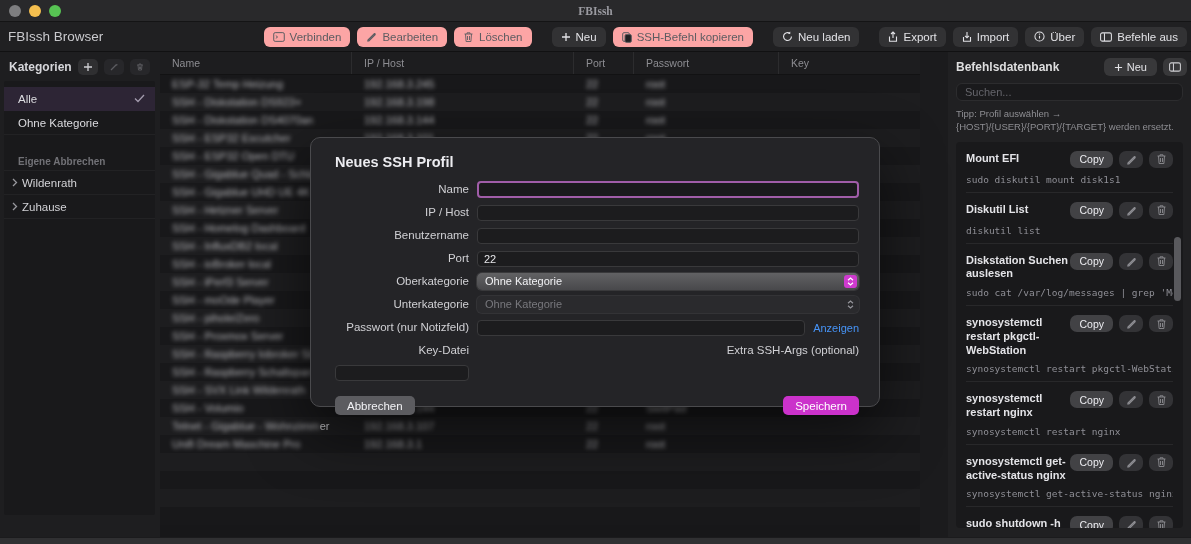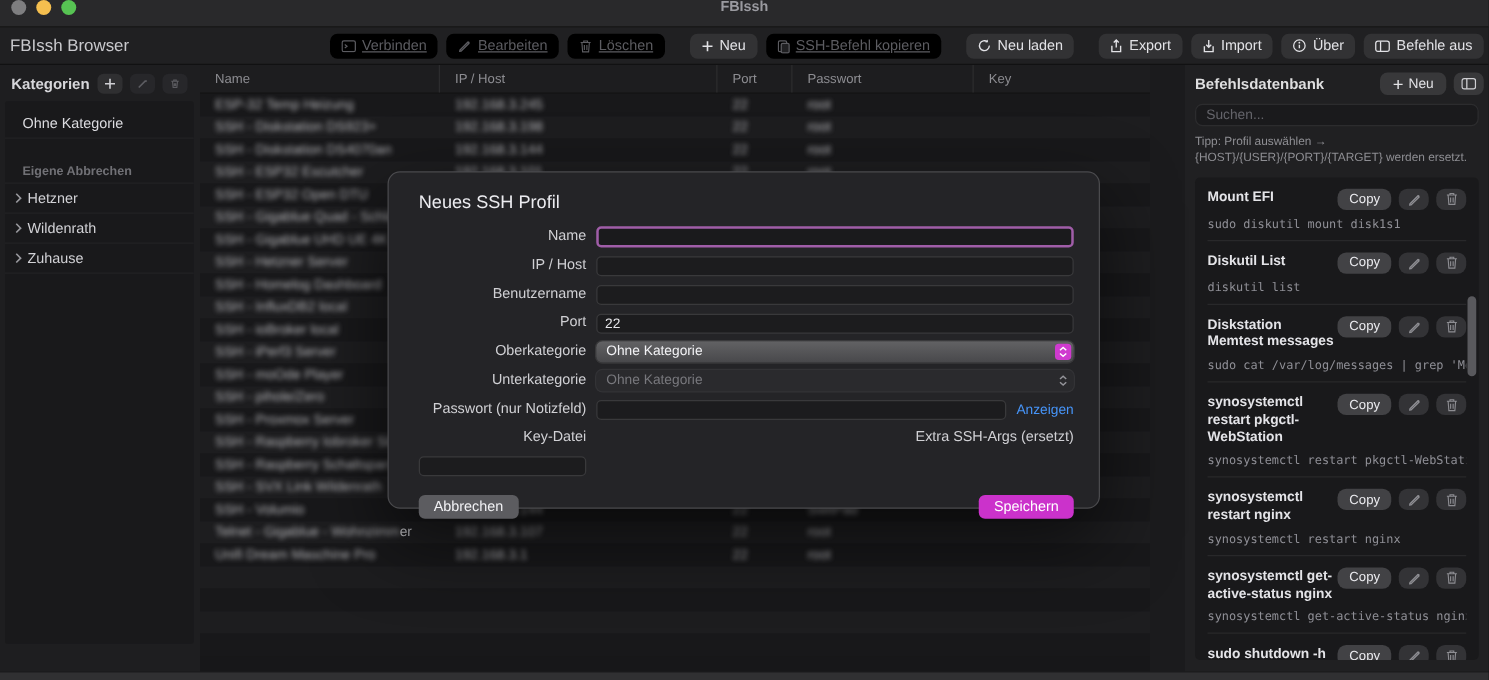--- a/index.html
+++ b/index.html
@@ -1,38 +1,38 @@
 <!DOCTYPE html>
 <html><head>
 <meta charset="utf-8">
 <style>
   * { margin:0; padding:0; box-sizing:border-box; }
   html,body { width:1191px; height:544px; overflow:hidden; background:#161617;
     font-family:"Liberation Sans", sans-serif; -webkit-font-smoothing:antialiased; }
   .window { position:relative; width:1191px; height:544px; background:#1b1b1d; }
 
   
-  .titlebar { height:22px; background:#29292b; display:flex; align-items:flex-start;
-    border-bottom:1px solid #141415; position:relative; }
+  .titlebar { height:22px; background:#29292b; display:flex; align-items:center;
+    border-bottom:1px solid #141415; position:relative;font-family:Liberation Serif, serif; }
   .lights { display:flex; gap:8px; margin-left:9px; }
   .light { width:12px; height:12px; border-radius:50%; }
   .light.close { background:#7e7e80; }
   .light.min { background:#f5bf4f; }
   .light.zoom { background:#57c353; }
   .win-title { position:absolute; left:0; right:0; text-align:center; font-size:11.5px;
     font-weight:bold; color:#9a9aa0; pointer-events:none; }
 
   
   .toolbar { height:30px; background:#202022; display:flex; align-items:center;
     padding:0 4px 0 8px; border-bottom:1px solid #111112; }
   .app-title { font-size:13.5px; font-weight:normal; color:#c9c9cd; margin-right:auto; }
   .tbtn { display:inline-flex; align-items:center; gap:5px; height:20px; padding:0 9px;
     background:#323234; color:#e2e2e6; font-size:11.5px; border-radius:6px; margin-left:7px;
     white-space:nowrap; flex:0 0 auto; }
-  .tbtn.disabled { background:#000000; color:#5c5c61;text-decoration:underline; }
+  .tbtn.disabled { background:#fca5a5; color:#5c5c61; }
   .tbtn.gap { margin-left:20px; }
   .tbtn svg { display:block; }
 
   .content { display:flex; height:485px; }
 
   
   .sb-left { width:160px; background:#1e1e20; flex:0 0 auto; display:flex; flex-direction:column; }
   .sb-left-head { display:flex; align-items:center; padding:7px 10px 6px 9px; }
   .sb-left-head .hd { font-size:12px; font-weight:bold; color:#d6d6da; margin-right:auto; }
   .mini-btn { width:23px; height:16px; border-radius:5px; background:#2f2f31; color:#cfcfd3;
@@ -87,21 +87,21 @@
     display:inline-flex; align-items:center; justify-content:center; margin-left:6px; flex:0 0 auto; }
   .cmd-text { font-family:"DejaVu Sans Mono", monospace; font-size:9.5px; color:#8f8f96;
     margin-top:6px; white-space:nowrap; overflow:hidden; }
   .vscroll { position:absolute; right:2px; top:95px; width:7px; height:64px;
     background:#59595d; border-radius:4px; }
 
   
   .modal { position:absolute; left:310px; top:137px; width:570px; height:270px;
     background:#242427; border:1px solid #4a4a4d; border-radius:10px;
     box-shadow:0 24px 60px rgba(0,0,0,.6); z-index:10; padding:16px 20px 0 24px; }
-  .modal-title { font-size:14.5px; font-weight:normal; color:#ececf0; }
+  .modal-title { font-size:14.5px; font-weight:bold; color:#ececf0; }
   .form { display:grid; grid-template-columns:134px 1fr; column-gap:8px; row-gap:6px; margin-top:11px; }
   .flabel { text-align:right; font-size:11.5px; color:#d0d0d4; line-height:17px; white-space:nowrap; }
   .fwrap { position:relative; display:flex; align-items:center; gap:8px; }
   .finput { width:100%; height:16px; background:#1c1c1e; border:1px solid #39393b; border-radius:4px;
     color:#e6e6ea; font-size:11px; padding:0 6px; font-family:"Liberation Sans",sans-serif; }
   .finput.focused { border:2px solid #a05da8; height:17px; background:#1a1a1c; }
   .fselect { position:relative; width:100%; height:17px; border-radius:5px; font-size:11px;
     line-height:17px; padding:0 20px 0 8px; white-space:nowrap; overflow:hidden; }
   .fselect.active { background:linear-gradient(#626264,#48484b); color:#f2f2f5;
     box-shadow:0 0 0 1px #39393b; }
@@ -245,32 +245,30 @@
               <path d="M2 8l5.5-5.5M7.5 2.5l.8.8" stroke="currentColor" stroke-width="1.3"></path>
             </svg>
           </span>
         <span class="mini-btn dim">
             <svg width="10" height="10" viewBox="0 0 10 10">
               <path d="M2 3h6M4 3V2h2v1M3 3l.5 5h3L7 3M4.5 4.5v2.5M5.5 4.5v2.5" stroke="currentColor" stroke-width="0.9" fill="none"></path>
             </svg>
           </span>
       </div>
       <div class="cat-panel" id="cat-list">
+          <div class="cat-item selected">
+            <span>Alle</span>
+            <span class="check"><svg width="11" height="9" viewBox="0 0 11 9">
+                <path d="M1 4.5l3 3L10 1" stroke="currentColor" stroke-width="1.3" fill="none"></path>
+              </svg></span>
+          </div>
           <div class="cat-item">
             <span>Ohne Kategorie</span>
           </div>
           <div class="cat-section">Eigene Abbrechen</div>
-          <div class="cat-group">
-            <span class="chev">
-              <svg width="6" height="9" viewBox="0 0 6 9">
-                <path d="M1 1l3.5 3.5L1 8" stroke="currentColor" stroke-width="1.3" fill="none"></path>
-              </svg>
-            </span>
-            <span>Hetzner</span>
-          </div>
           <div class="cat-group">
             <span class="chev">
               <svg width="6" height="9" viewBox="0 0 6 9">
                 <path d="M1 1l3.5 3.5L1 8" stroke="currentColor" stroke-width="1.3" fill="none"></path>
               </svg>
             </span>
             <span>Wildenrath</span>
           </div>
           <div class="cat-group">
             <span class="chev">
@@ -544,21 +542,21 @@
                 <span class="cmd-mini">
                   <svg width="11" height="12" viewBox="0 0 11 12">
                     <path d="M1.5 3h8M4 3V1.8h3V3M2.5 3l.6 7.5h4.8L8.5 3M4.5 5v4M6.5 5v4" stroke="currentColor" stroke-width="0.9" fill="none"></path>
                   </svg>
                 </span>
               </div>
               <div class="cmd-text">diskutil list</div>
             </div>
             <div class="cmd-card">
               <div class="cmd-top">
-                <div class="cmd-title">Diskstation Memtest messages</div>
+                <div class="cmd-title">Diskstation Suchen auslesen</div>
                 <span class="copy-btn">Copy</span>
                 <span class="cmd-mini">
                   <svg width="11" height="11" viewBox="0 0 11 11">
                     <path d="M2 9l6.2-6.2 .9.9L2.9 9.9 1.8 10z M8.6 2.4l.9.9" stroke="currentColor" stroke-width="1.1" fill="none"></path>
                   </svg>
                 </span>
                 <span class="cmd-mini">
                   <svg width="11" height="12" viewBox="0 0 11 12">
                     <path d="M1.5 3h8M4 3V1.8h3V3M2.5 3l.6 7.5h4.8L8.5 3M4.5 5v4M6.5 5v4" stroke="currentColor" stroke-width="0.9" fill="none"></path>
                   </svg>
@@ -687,21 +685,21 @@
       </div>
 
       <div class="flabel">Passwort (nur Notizfeld)</div>
       <div class="fwrap">
         <input class="finput" value="" style="">
         <span class="link">Anzeigen</span>
       </div>
 
       <div class="flabel">Key-Datei</div>
 
-      <div class="flabel">Extra SSH-Args (ersetzt)</div>
+      <div class="flabel">Extra SSH-Args (optional)</div>
       <div class="fwrap">
           <input class="finput" value="" style="">
         </div>
 
       <div class="modal-actions">
         <span class="btn-cancel">Abbrechen</span>
         <span class="btn-save">Speichern</span>
       </div>
     </div>
   </div>

